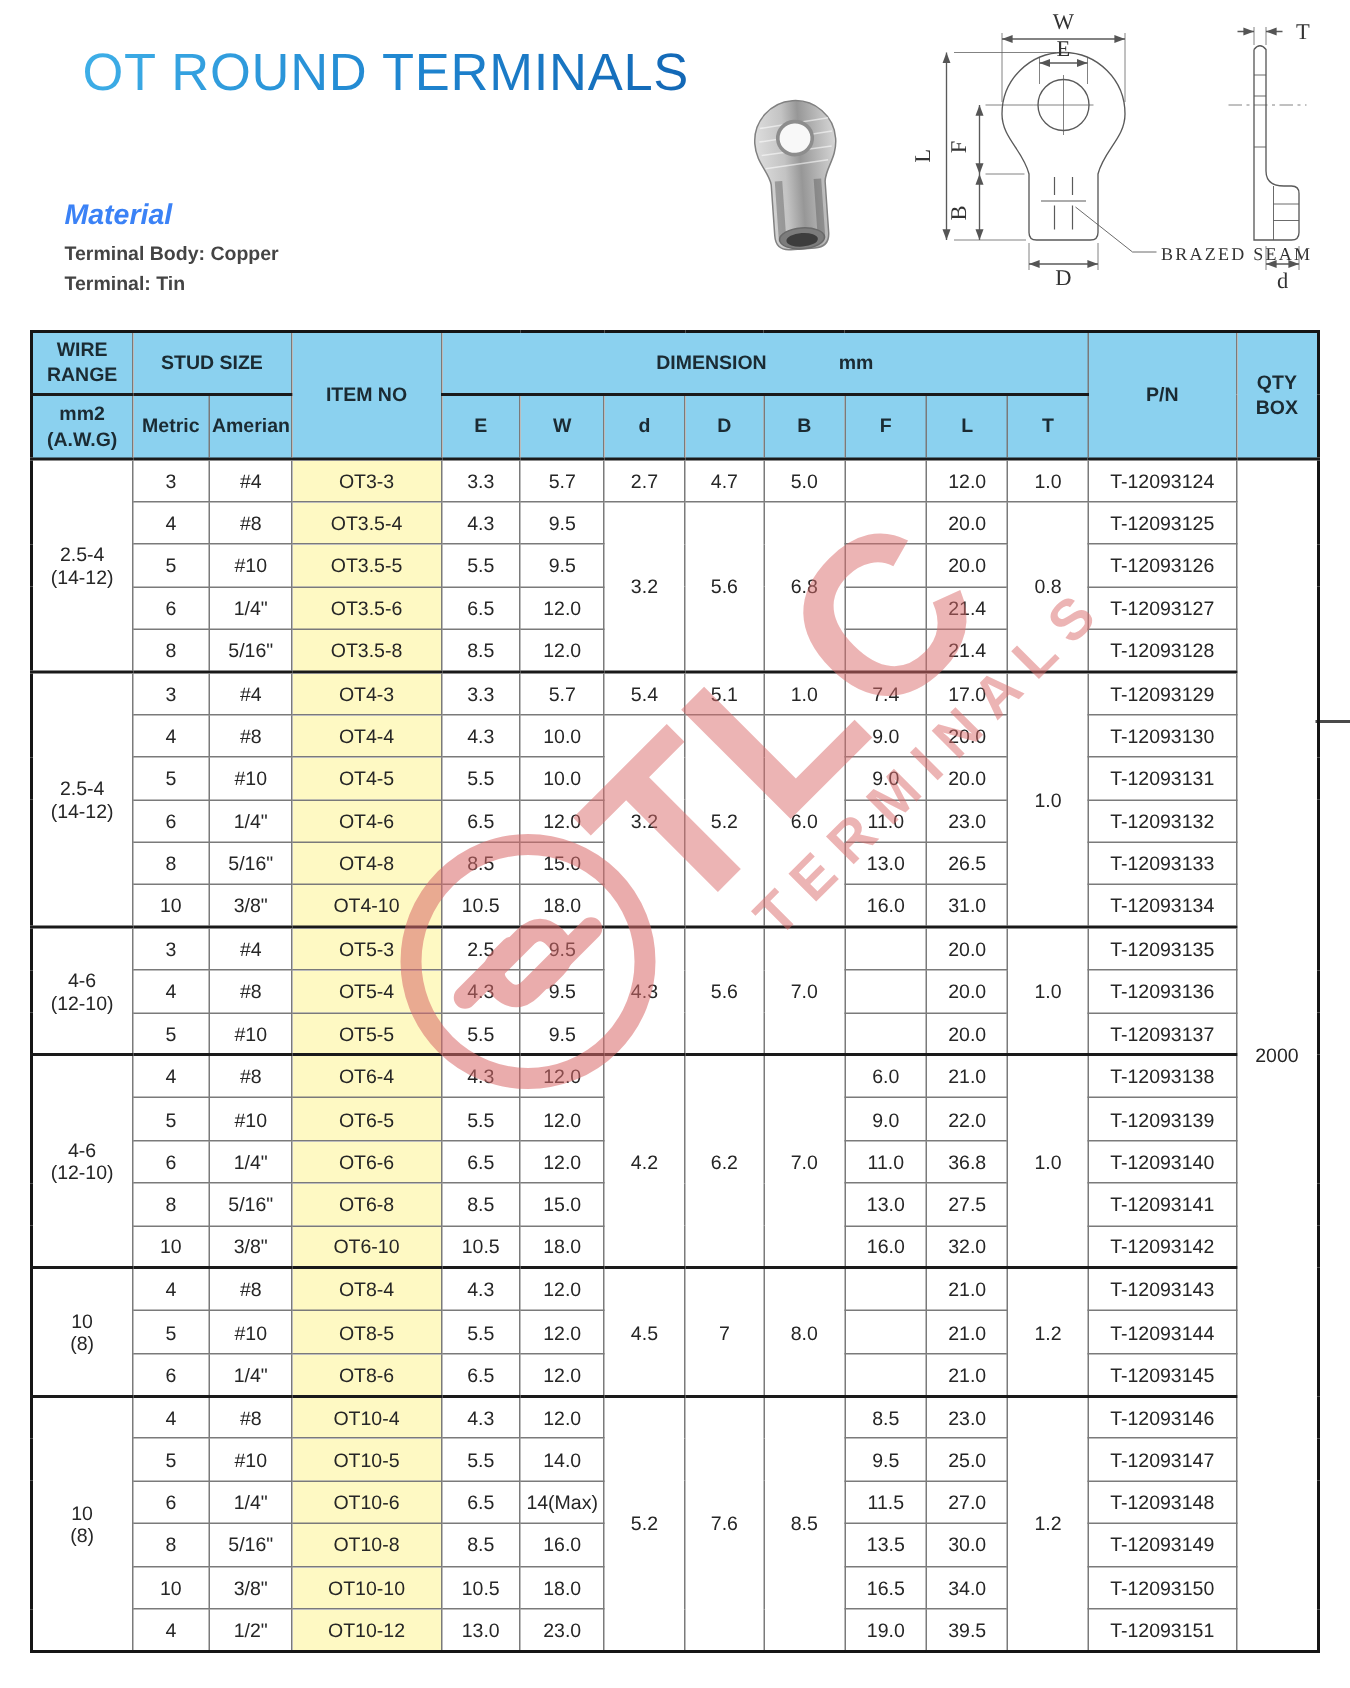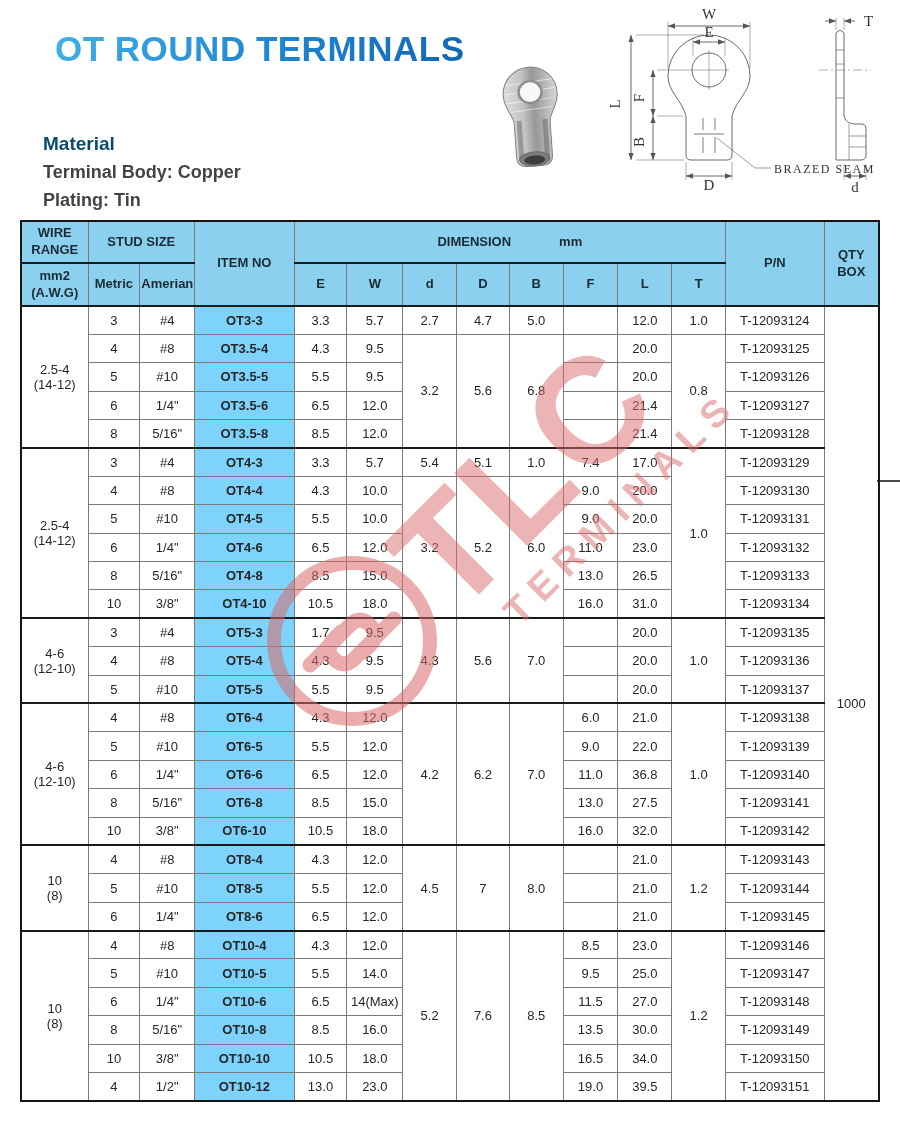--- a/index.html
+++ b/index.html
@@ -1,42 +1,42 @@
 <!DOCTYPE html>
 <html><head>
 <meta charset="utf-8">
 <style>
   html,body{margin:0;padding:0;background:#fff;}
   body{width:900px;height:1125px;position:relative;overflow:hidden;
        font-family:"Liberation Sans",sans-serif;color:#222;}
-  .title{position:absolute;left:55px;top:6px;font-size:35px;font-weight:700;
+  .title{position:absolute;left:55px;top:6px;font-size:35px;font-weight:400;
          letter-spacing:.5px;color:#1b7ecd;}
   @supports (-webkit-background-clip:text){
     .title{background:linear-gradient(115deg,#3fb0e8 0%,#1e84cf 55%,#1266b4 100%);
            -webkit-background-clip:text;background-clip:text;color:transparent;}
   }
   .material{position:absolute;left:43px;top:133px;}
-  .material h2{margin:0 0 4px 0;font-size:19px;font-weight:600;color:#0c4a6e;}
-  .material div{font-size:18px;font-weight:600;color:#444;line-height:1.55;}
+  .material h2{margin:0 0 4px 0;font-size:19px;font-weight:600;color:#3b82f6;font-style:italic;}
+  .material div{font-size:13px;font-weight:600;color:#444;line-height:1.55;}
   .photo-wrap{position:absolute;left:495px;top:66px;transform:rotate(-4deg);}
   .drawing{position:absolute;left:603px;top:6px;}
   .margin-tick{position:absolute;left:877px;top:480px;width:23px;height:2px;background:#4a4a4a;}
 
   table{position:absolute;left:20px;top:220px;width:860px;border-collapse:collapse;
         table-layout:fixed;font-size:13px;z-index:1;}
   th,td{border:1px solid #7a7a7a;text-align:center;vertical-align:middle;padding:0 1px;
         overflow:hidden;}
   table{border:2.5px solid #151515;}
   thead th{background:#8bd1ef;font-weight:700;font-size:13px;color:#1b2b33;
            border-bottom:2px solid #1a1a1a;line-height:1.3;}
   thead tr:first-child{height:42px;}
   thead tr:last-child{height:43px;}
   tbody tr{height:28.4px;}
   tbody td{color:#262626;}
-  td.item{background:#7dd3fc;font-weight:bold;}
+  td.item{background:#fef9c3;}
   .pre{white-space:pre-line;}
   tr.gs td{border-top:2px solid #1a1a1a;}
   .dim-unit{margin-left:48px;}
 
   .watermark{position:absolute;left:0;top:0;width:900px;height:1125px;z-index:3;
              pointer-events:none;}
   .wm-rotor{position:absolute;left:305px;top:335px;width:470px;height:320px;
             transform:rotate(-45deg);display:flex;flex-direction:column;
             align-items:center;justify-content:center;color:#db6b6b;opacity:.5;}
   .wm-tlc{font-size:150px;font-weight:800;line-height:.85;letter-spacing:2px;}
@@ -45,21 +45,21 @@
   .wm-logo{position:absolute;left:256px;top:545px;opacity:.55;}
 </style>
 </head>
 <body>
 
 <h1 class="title">OT ROUND TERMINALS</h1>
 
 <div class="material">
   <h2>Material</h2>
   <div>Terminal Body: Copper</div>
-  <div>Plating: Tin</div>
+  <div>Terminal: Tin</div>
 </div>
 
 <div class="photo-wrap">
   <svg width="74" height="104" viewBox="0 0 74 104">
     <defs>
       <linearGradient id="mg" x1="0" y1="0" x2="1" y2="0">
         <stop offset="0" stop-color="#dedede"></stop>
           <stop offset=".35" stop-color="#c3c3c3"></stop>
         <stop offset=".55" stop-color="#979797"></stop>
           <stop offset=".78" stop-color="#b8b8b8"></stop>
@@ -172,21 +172,21 @@
         <td class="item">OT3-3</td>
         <td>3.3</td>
         <td>5.7</td>
         <td>2.7</td>
         <td>4.7</td>
         <td>5.0</td>
         <td></td>
         <td>12.0</td>
         <td>1.0</td>
         <td>T-12093124</td>
-        <td rowspan="28">1000</td>
+        <td rowspan="28">2000</td>
       </tr>
       <tr>
         <td>4</td>
         <td>#8</td>
         <td class="item">OT3.5-4</td>
         <td>4.3</td>
         <td>9.5</td>
         <td rowspan="4">3.2</td>
         <td rowspan="4">5.6</td>
         <td rowspan="4">6.8</td>
@@ -293,21 +293,21 @@
         <td>16.0</td>
         <td>31.0</td>
         <td>T-12093134</td>
       </tr>
       <tr class="gs">
         <td rowspan="3" class="pre">4-6
 (12-10)</td>
         <td>3</td>
         <td>#4</td>
         <td class="item">OT5-3</td>
-        <td>1.7</td>
+        <td>2.5</td>
         <td>9.5</td>
         <td rowspan="3">4.3</td>
         <td rowspan="3">5.6</td>
         <td rowspan="3">7.0</td>
         <td></td>
         <td>20.0</td>
         <td rowspan="3">1.0</td>
         <td>T-12093135</td>
       </tr>
       <tr>

